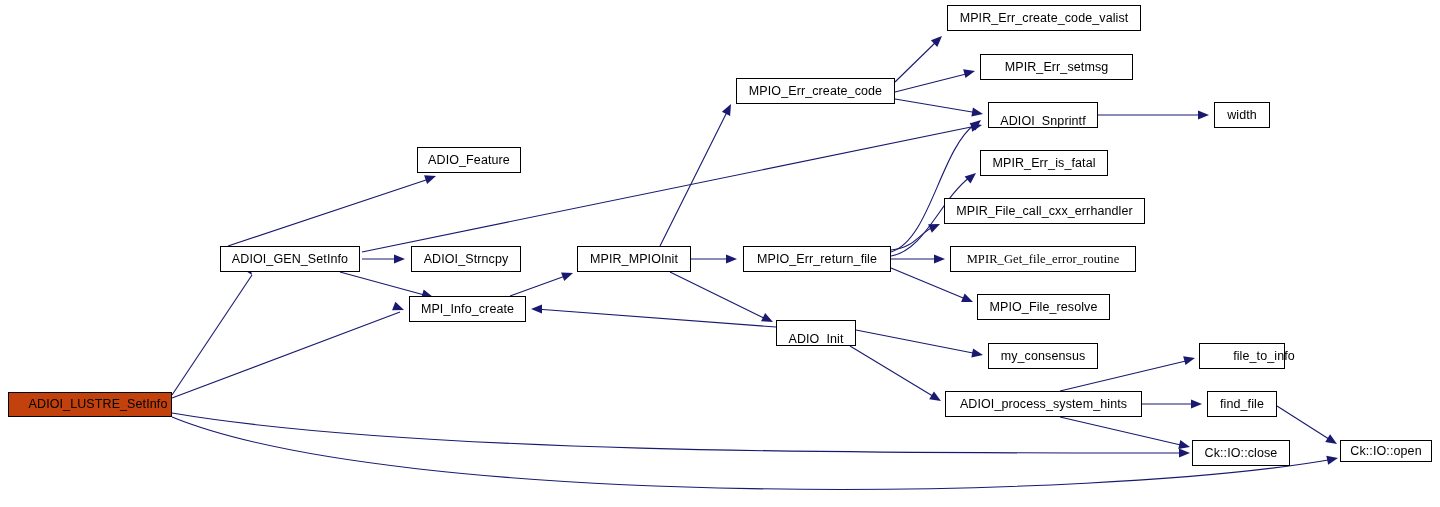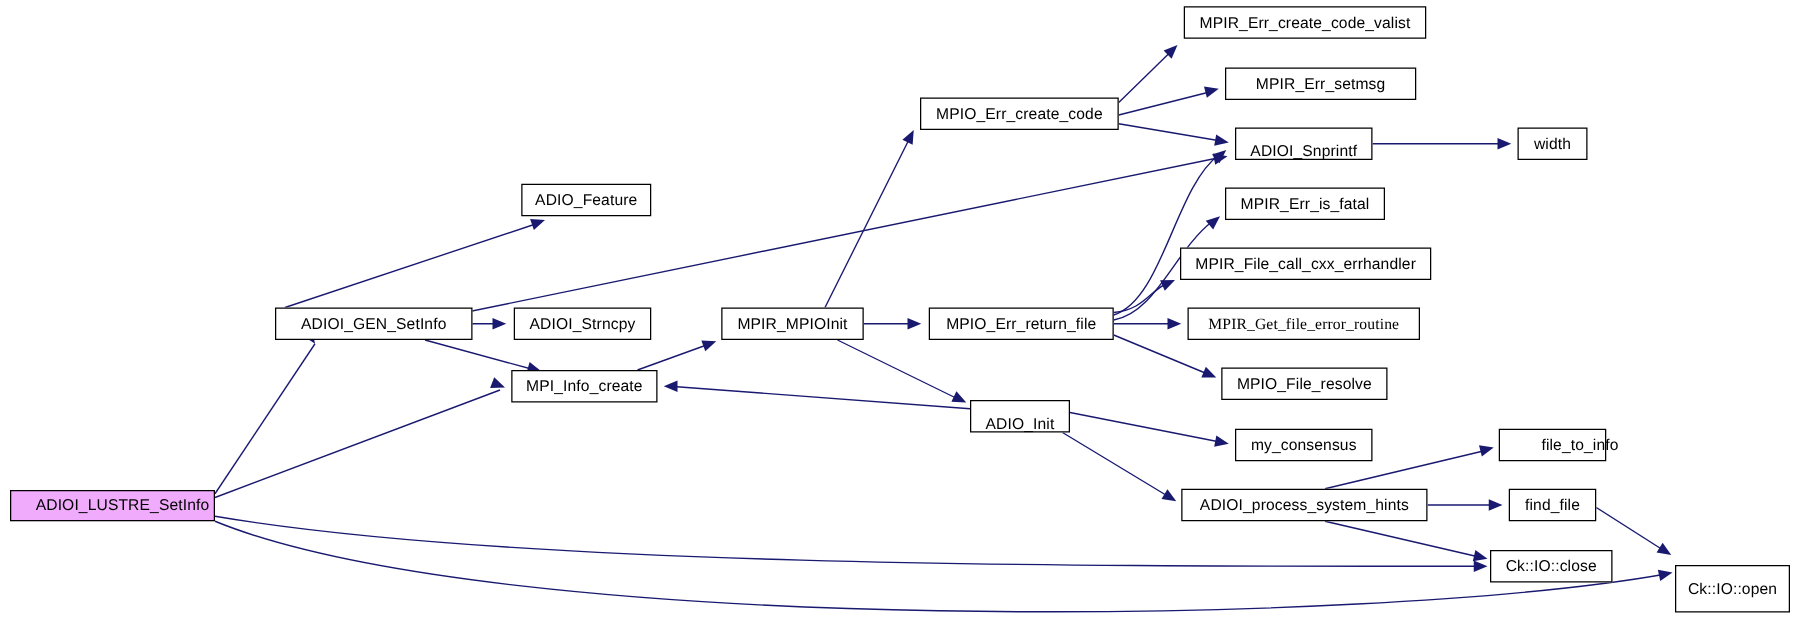--- a/index.html
+++ b/index.html
@@ -34,21 +34,21 @@
     align-items: center;
     justify-content: center;
     font-family: "Liberation Sans", sans-serif;
     font-size: 12.5px;
     line-height: 1;
     color: #000000;
     white-space: nowrap;
     letter-spacing: 0.1px;
   }
   .node.root {
-    background: #f0abfc;
+    background: #c2410c;
     border: 1.6px solid #000000;
     padding-left: 16px;
   }
   .node-label {
     display: block;
     padding: 0 6px;
   }
 </style>
 </head>
 <body>
@@ -115,21 +115,21 @@
         <polygon points="0,0 -11,-4.6 -11,4.6" transform="translate(1202,404) rotate(0)"></polygon>
         <polygon points="0,0 -11,-4.6 -11,4.6" transform="translate(1190,447) rotate(13)"></polygon>
         <polygon points="0,0 -11,-4.6 -11,4.6" transform="translate(1337,444) rotate(32)"></polygon>
       </g>
   </svg>
 
   <div id="nodes-layer">
       <div class="node root" style="left: 8px; top: 392px; width: 164px; height: 25px;">
         <span class="node-label">ADIOI_LUSTRE_SetInfo</span>
       </div>
-      <div class="node" style="left: 220px; top: 246px; width: 158px; height: 26px;">
+      <div class="node" style="left: 220px; top: 246px; width: 140px; height: 26px;">
         <span class="node-label">ADIOI_GEN_SetInfo</span>
       </div>
       <div class="node" style="left: 417px; top: 147px; width: 104px; height: 26px;">
         <span class="node-label">ADIO_Feature</span>
       </div>
       <div class="node" style="left: 411px; top: 246px; width: 110px; height: 26px;">
         <span class="node-label">ADIOI_Strncpy</span>
       </div>
       <div class="node" style="left: 409px; top: 296px; width: 117px; height: 26px;">
         <span class="node-label">MPI_Info_create</span>
@@ -178,18 +178,18 @@
       </div>
       <div class="node" style="left: 1199px; top: 343px; width: 86px; height: 26px; padding-left: 44px;">
         <span class="node-label">file_to_info</span>
       </div>
       <div class="node" style="left: 1207px; top: 391px; width: 70px; height: 26px;">
         <span class="node-label">find_file</span>
       </div>
       <div class="node" style="left: 1192px; top: 440px; width: 98px; height: 26px;">
         <span class="node-label">Ck::IO::close</span>
       </div>
-      <div class="node" style="left: 1340px; top: 452px; width: 92px; height: 38px;">
+      <div class="node" style="left: 1340px; top: 440px; width: 92px; height: 22px;">
         <span class="node-label">Ck::IO::open</span>
       </div>
     </div>
 
 </div>
 
 </body></html>

